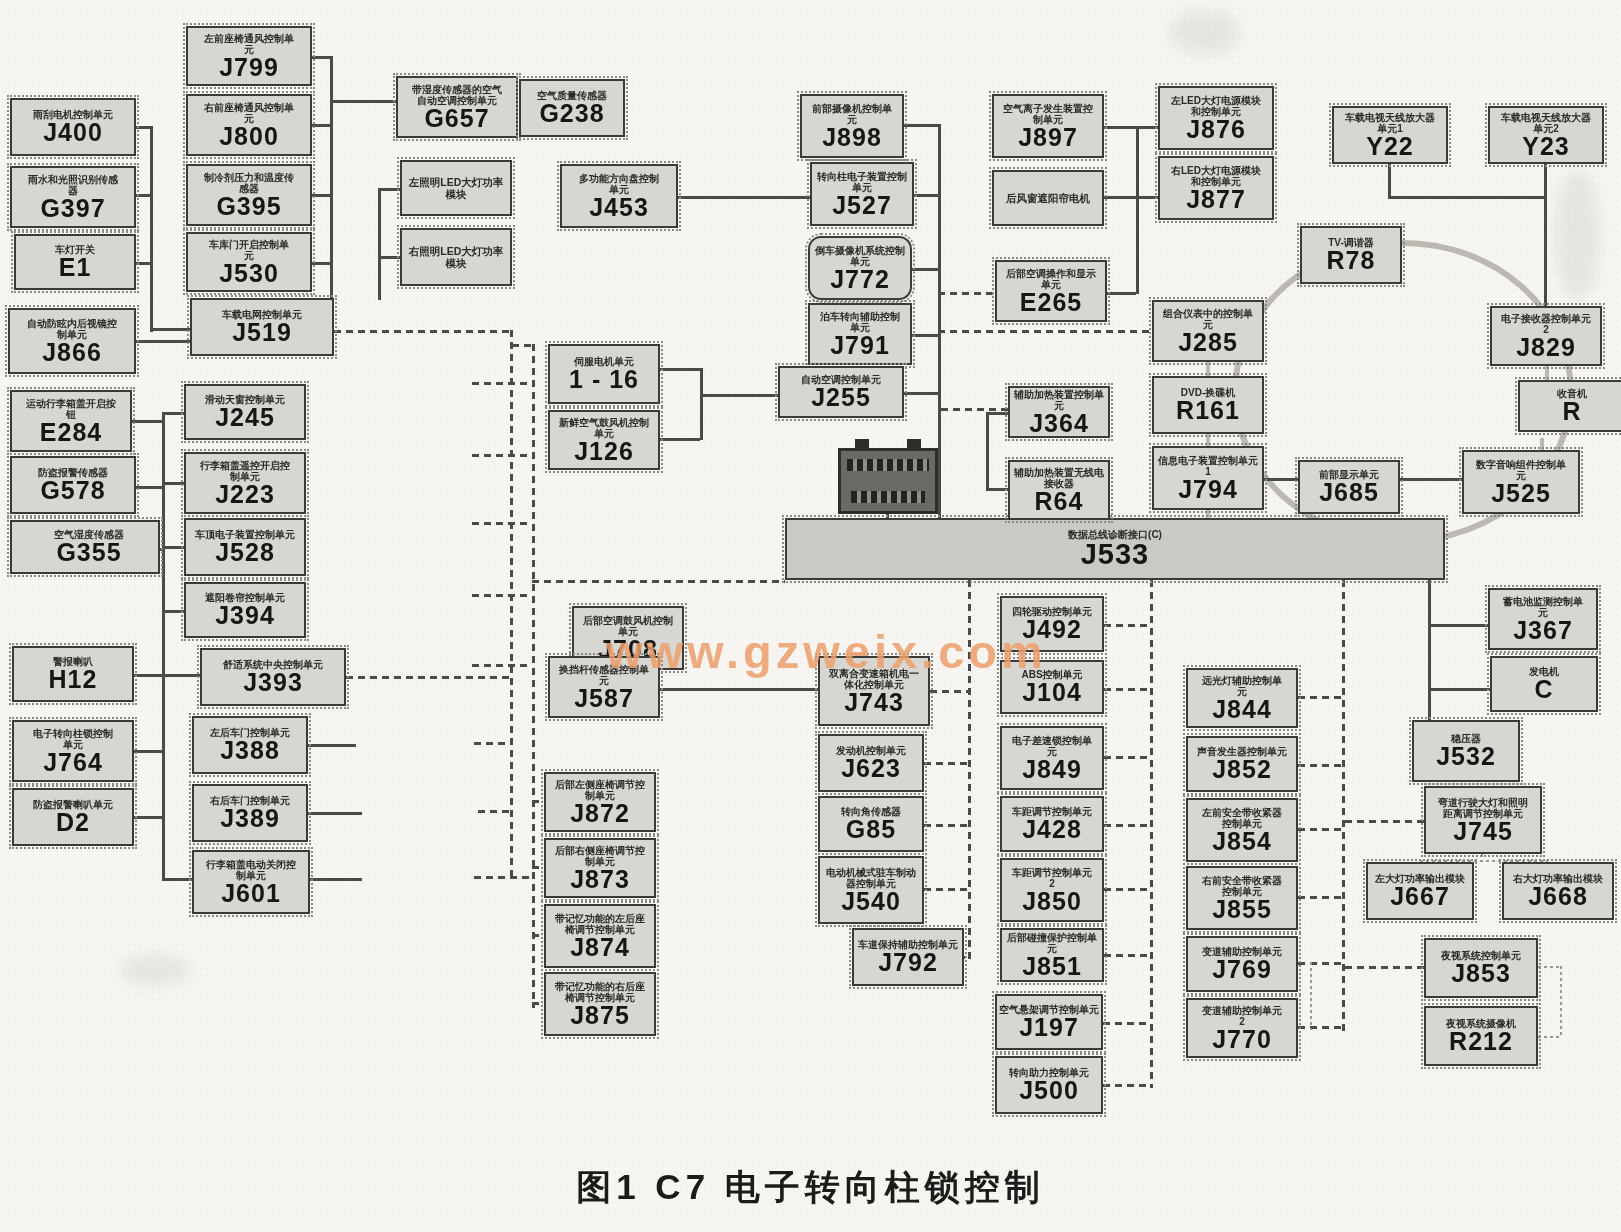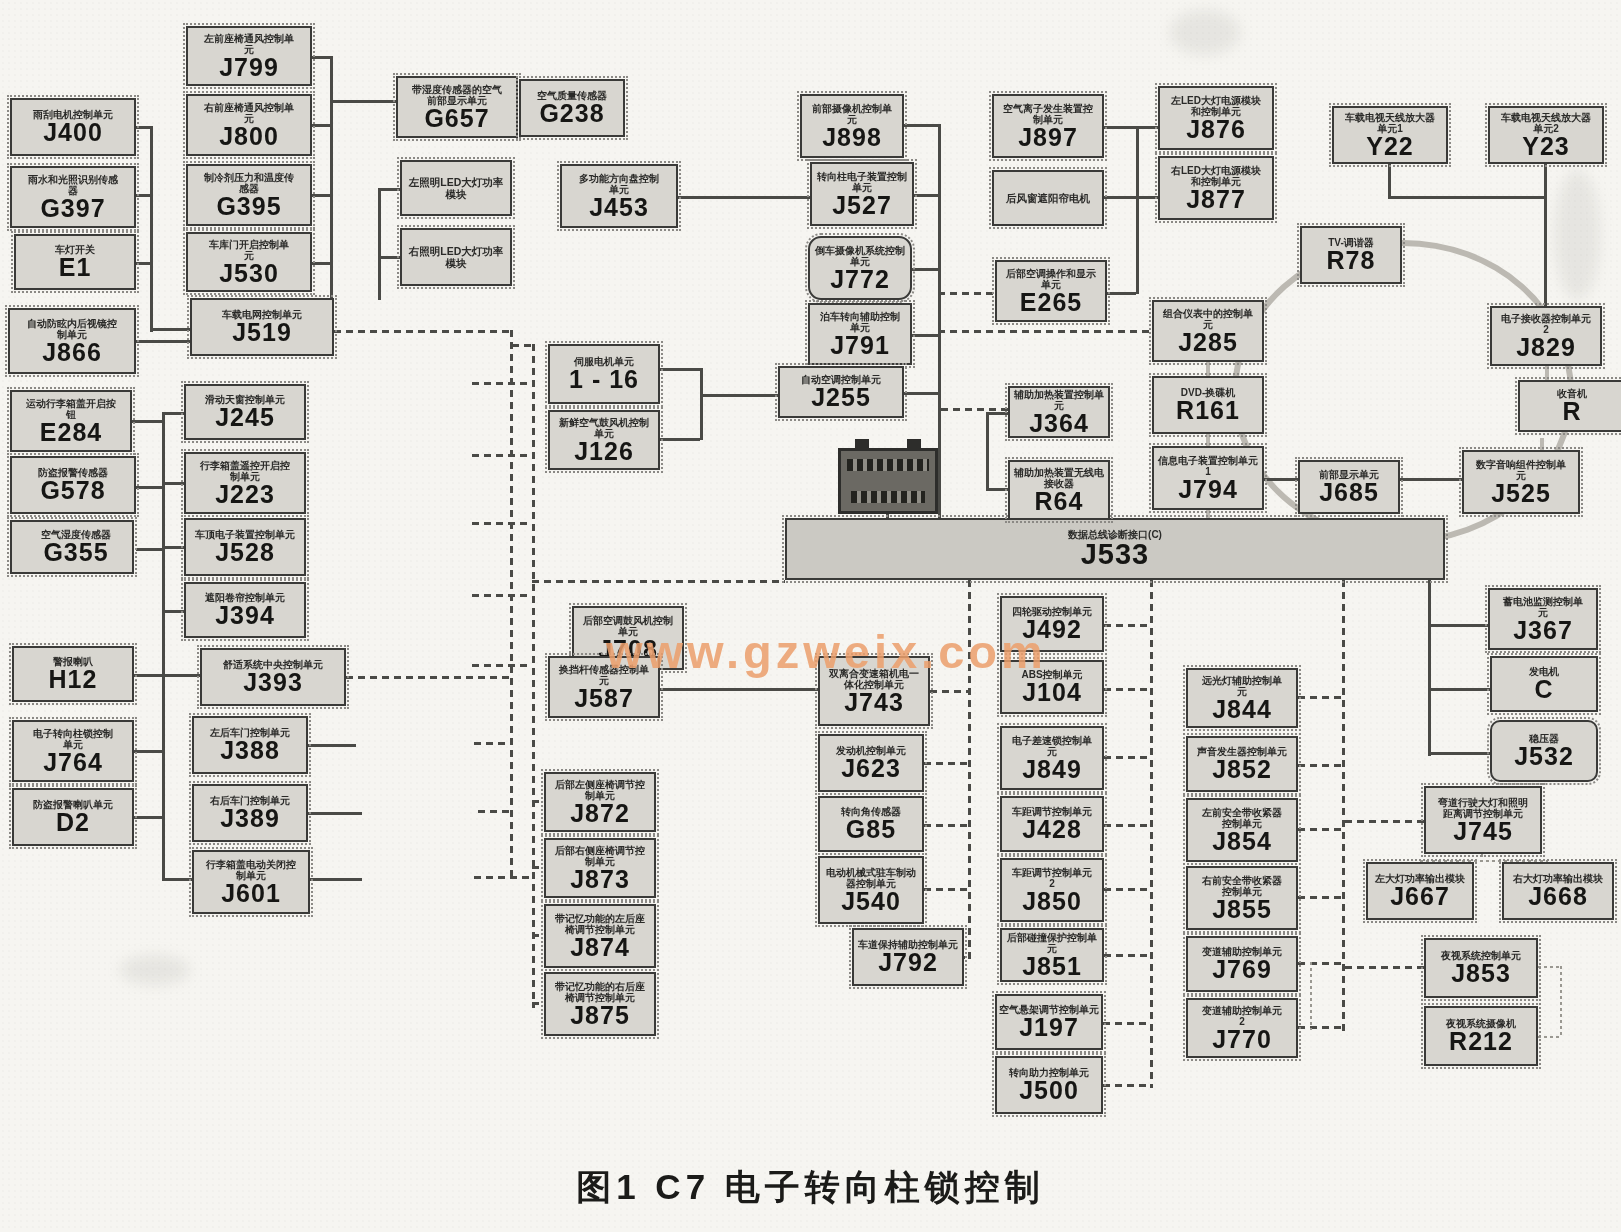--- a/index.html
+++ b/index.html
@@ -187,21 +187,21 @@
       </div>
       <div class="node" style="left: 10px; top: 390px; width: 122px; height: 62px;">
         <div class="cap">运动行李箱盖开启按
 钮</div>
         <div class="nid">E284</div>
       </div>
       <div class="node" style="left: 10px; top: 456px; width: 126px; height: 58px;">
         <div class="cap">防盗报警传感器</div>
         <div class="nid">G578</div>
       </div>
-      <div class="node" style="left: 10px; top: 520px; width: 124px; height: 54px; padding-left: 8px;">
+      <div class="node" style="left: 10px; top: 520px; width: 150px; height: 54px; padding-left: 8px;">
         <div class="cap">空气湿度传感器</div>
         <div class="nid">G355</div>
       </div>
       <div class="node" style="left: 12px; top: 646px; width: 122px; height: 56px;">
         <div class="cap">警报喇叭</div>
         <div class="nid">H12</div>
       </div>
       <div class="node" style="left: 12px; top: 720px; width: 122px; height: 62px;">
         <div class="cap">电子转向柱锁控制
 单元</div>
@@ -264,21 +264,21 @@
         <div class="cap">右后车门控制单元</div>
         <div class="nid">J389</div>
       </div>
       <div class="node" style="left: 192px; top: 850px; width: 118px; height: 64px;">
         <div class="cap">行李箱盖电动关闭控
 制单元</div>
         <div class="nid">J601</div>
       </div>
       <div class="node" style="left: 396px; top: 76px; width: 122px; height: 62px;">
         <div class="cap">带湿度传感器的空气
-前部显示单元</div>
+自动空调控制单元</div>
         <div class="nid">G657</div>
       </div>
       <div class="node" style="left: 519px; top: 79px; width: 106px; height: 58px;">
         <div class="cap">空气质量传感器</div>
         <div class="nid">G238</div>
       </div>
       <div class="node text" style="left: 400px; top: 160px; width: 112px; height: 56px;">
         <div class="cap">左照明LED大灯功率
 模块</div>
       </div>
@@ -526,21 +526,21 @@
       </div>
       <div class="node" style="left: 1488px; top: 588px; width: 110px; height: 62px;">
         <div class="cap">蓄电池监测控制单
 元</div>
         <div class="nid">J367</div>
       </div>
       <div class="node" style="left: 1490px; top: 656px; width: 108px; height: 56px;">
         <div class="cap">发电机</div>
         <div class="nid">C</div>
       </div>
-      <div class="node" style="left: 1490px; top: 720px; width: 108px; height: 62px; border-radius: 10px;">
+      <div class="node" style="left: 1412px; top: 720px; width: 108px; height: 62px;">
         <div class="cap">稳压器</div>
         <div class="nid">J532</div>
       </div>
       <div class="node" style="left: 1424px; top: 786px; width: 118px; height: 68px;">
         <div class="cap">弯道行驶大灯和照明
 距离调节控制单元</div>
         <div class="nid">J745</div>
       </div>
       <div class="node" style="left: 1366px; top: 862px; width: 108px; height: 58px;">
         <div class="cap">左大灯功率输出模块</div>

